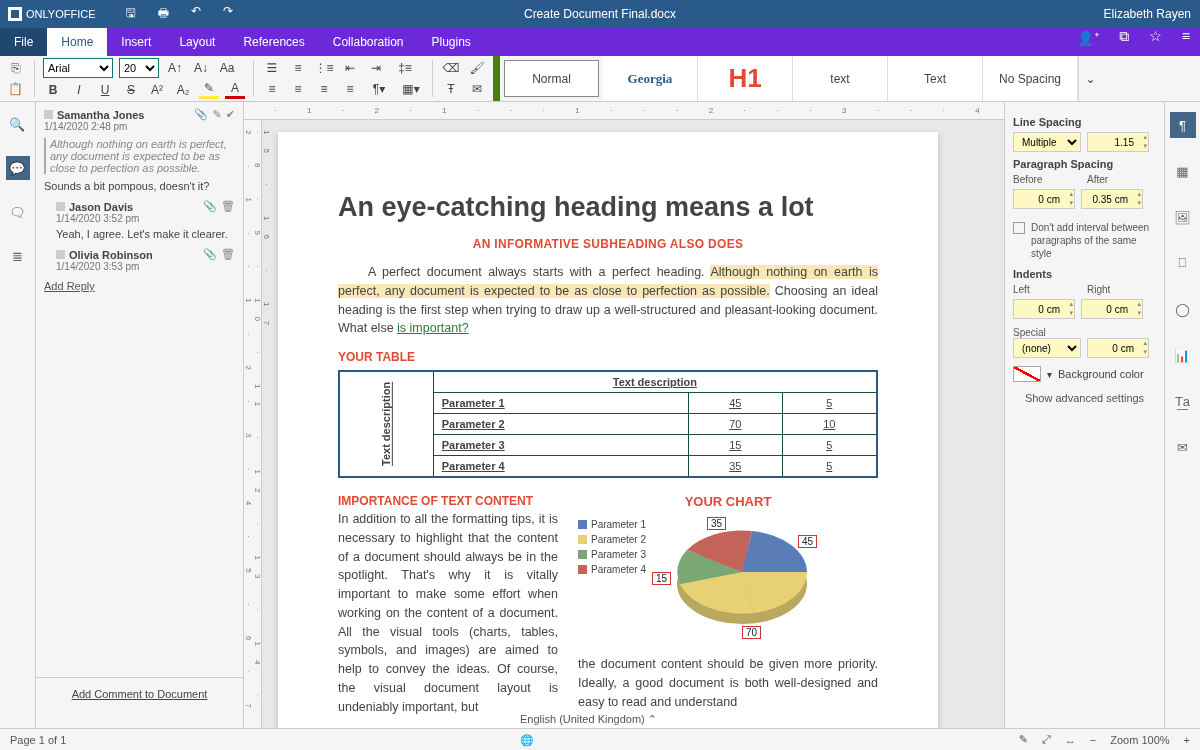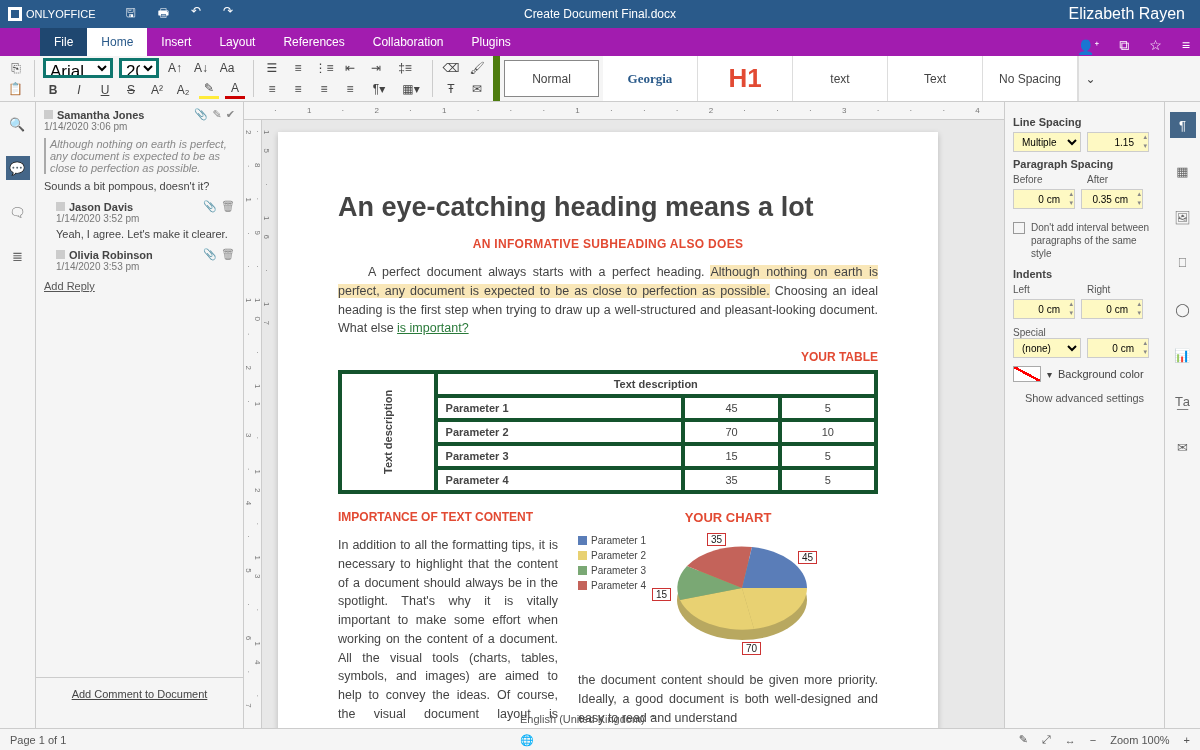--- a/index.html
+++ b/index.html
@@ -3,30 +3,30 @@
 <meta charset="utf-8">
 <style>
 * { margin:0; padding:0; box-sizing:border-box; font-family:Arial, sans-serif; }
 body { width:1200px; height:750px; overflow:hidden; background:#f5f5f5; font-size:12px; color:#444; }
 .topbar { height:28px; background:#2a5a8a; display:flex; align-items:center; color:#fff; padding:0 8px; position:relative; }
 .topbar .logo { display:flex; align-items:center; gap:4px; font-size:11px; }
 .topbar .logo-square { width:14px; height:14px; background:#fff; position:relative; }
 .topbar .logo-square::after { content:""; position:absolute; inset:3px; background:#2a5a8a; }
 .topbar .qat { margin-left:30px; display:flex; gap:22px; }
 .topbar .doc-title { position:absolute; left:50%; transform:translateX(-50%); font-size:12px; }
-.topbar .user { position:absolute; right:15px; font-size:16px;text-align:center; }
-.menubar { height:28px; background:#a21caf; display:flex; align-items:flex-end; color:#fff; font-size:12px;padding-left:40px; }
+.topbar .user { position:absolute; right:9px; font-size:12px;text-align:center; }
+.menubar { height:28px; background:#6d28d9; display:flex; align-items:flex-start; color:#fff; font-size:12px; }
 .menubar .tab { padding:0 14px; height:100%; display:flex; align-items:center; cursor:pointer; }
 .menubar .tab.file { background:#1f4770; }
 .menubar .tab.active { background:#fff; color:#2a5a8a; }
 .menubar .right-icons { margin-left:auto; display:flex; gap:20px; padding-right:10px; font-size:14px; }
 .ribbon { height:46px; background:#f5f5f5; border-bottom:1px solid #ccc; display:flex; align-items:stretch; }
 .ribbon .group { padding:2px 6px; display:flex; flex-direction:column; justify-content:space-around; }
 .ribbon .sep { width:1px; background:#ccc; margin:4px 2px; }
-.ribbon select, .ribbon input { font-size:17px; height:20px; border:3px solid #0f766e; background:#fff; }
+.ribbon select, .ribbon input { font-size:11px; height:20px; border:1px solid #0f766e; background:#fff; }
 .icon-row { display:flex; gap:6px; align-items:center; }
 .icon-btn { width:20px; height:18px; display:flex; align-items:center; justify-content:center; font-size:12px; color:#444; cursor:pointer; }
 .icon-btn.wide { width:26px; }
 .styles { display:flex; flex:1; border-left:7px solid #4d7c0f; }
 .style-box { flex:1; max-width:95px; border-right:1px solid #ddd; display:flex; align-items:center; justify-content:center; font-size:12px; cursor:pointer; background:#fff; }
 .style-box.normal { border:1px solid #888; margin:4px; font-size:12px; }
 .style-box.georgia { color:#2a5a8a; font-family:Georgia; font-weight:bold; font-size:13px;}
 .style-box.h1 { color:#e24a33; font-weight:bold; font-size:26px; }
 .style-box.h2 { color:#e24a33; font-weight:bold; font-size:13px; }
 .style-expand { width:24px; display:flex; align-items:center; justify-content:center; border-left:1px solid #ddd; cursor:pointer; }
@@ -48,30 +48,30 @@
 .add-comment span{ text-decoration:underline; cursor:pointer;}
 .doc-area { flex:1; background:#e8e8e8; position:relative; overflow:hidden; }
 .hruler { height:18px; background:#f5f5f5; border-bottom:1px solid #ccc; font-size:8px; color:#777; padding-left:30px; letter-spacing:14px; white-space:nowrap; line-height:18px;}
 .vruler { position:absolute; left:0; top:18px; bottom:0; width:18px; background:#f5f5f5; border-right:1px solid #ccc; font-size:8px; color:#777; writing-mode:vertical-lr; text-align:left; padding-top:10px; letter-spacing:14px;}
 .page { position:absolute; left:34px; top:30px; width:660px; min-height:900px; background:#fff; box-shadow:0 2px 6px rgba(0,0,0,0.2); padding:60px 60px 40px; }
 .page h1 { font-size:27px; font-weight:bold; margin-bottom:14px; }
 .page .sub1 { color:#e24a33; font-weight:bold; font-size:12px; text-align:center; margin-bottom:12px; letter-spacing:0.3px; }
 .page p { font-size:12.5px; line-height:1.5; text-align:justify; }
 .hl { background:#f9e7b8; }
 .link { color:#2a7a3a; text-decoration:underline; }
-.page .sub2 { color:#e24a33; font-weight:bold; text-align:right; font-size:12px; margin:12px 0 6px; }
+.page .sub2 { color:#e24a33; font-weight:bold; text-align:left; font-size:12px; margin:12px 0 6px; }
 .doc-table { width:100%; border-collapse:collapse; margin-top:6px; border:2px solid #2a5a8a; }
-.doc-table th, .doc-table td { border:4px solid #14532d; padding:4px 8px; font-size:11px; text-align:center;}
+.doc-table th, .doc-table td { border:1px solid #14532d; padding:4px 8px; font-size:11px; text-align:center;text-decoration:underline;}
 .doc-table th { font-weight:bold; }
 .doc-table td.param { text-align:left; font-weight:bold; }
 .rot-cell { writing-mode:vertical-rl; transform:rotate(180deg); font-weight:bold; font-size:10px; text-align:center;}
 .two-col { display:flex; gap:20px; margin-top:16px; }
 .two-col .col1 { flex:1; }
 .two-col .col2 { width:300px; }
-.col1 h3 { color:#e24a33; font-size:12px; font-weight:bold; margin-bottom:12px; }
+.col1 h3 { color:#e24a33; font-size:12px; font-weight:bold; margin-bottom:2px; }
 .col2 h3 { color:#e24a33; font-size:13px; font-weight:bold; text-align:center; margin-bottom:8px; }
 .chart-wrap { display:flex; gap:6px; }
 .legend { font-size:10px; line-height:1.5;}
 .legend div { display:flex; align-items:center; gap:4px; }
 .legend .sw { width:9px; height:9px; }
 .pie-box { position:relative; width:180px; height:130px;}
 .pie-box svg{ display:block;}
 .data-label { position:absolute; font-size:10px; border:1px solid #c33; background:#fff; padding:0 3px; color:#222; }
 .right-rail { width:36px; background:#f5f5f5; border-left:1px solid #ccc; display:flex; flex-direction:column; align-items:center; padding-top:10px; gap:20px; }
 .right-rail .rail-btn { width:26px; height:26px; display:flex; align-items:center; justify-content:center; color:#666; cursor:pointer; font-size:13px;}
@@ -212,21 +212,21 @@
   <div class="comments-panel">
     <div class="comment-head">
       <span class="sq"></span>
       <span class="name">Samantha Jones</span>
       <span class="actions">
         <span>📎</span>
         <span>✎</span>
         <span>✔</span>
       </span>
     </div>
-    <div class="comment-date">1/14/2020 3:06 pm</div>
+    <div class="comment-date">1/14/2020 2:48 pm</div>
     <div class="comment-quote">Although nothing on earth is perfect, any document is expected to be as close to perfection as possible.</div>
     <div class="comment-body">Sounds a bit pompous, doesn't it?</div>
 
     <div class="reply">
       <div class="comment-head">
         <span class="sq"></span>
         <span class="name">Jason Davis</span>
         <span class="actions">
             <span>📎</span>
             <span>🗑</span>

